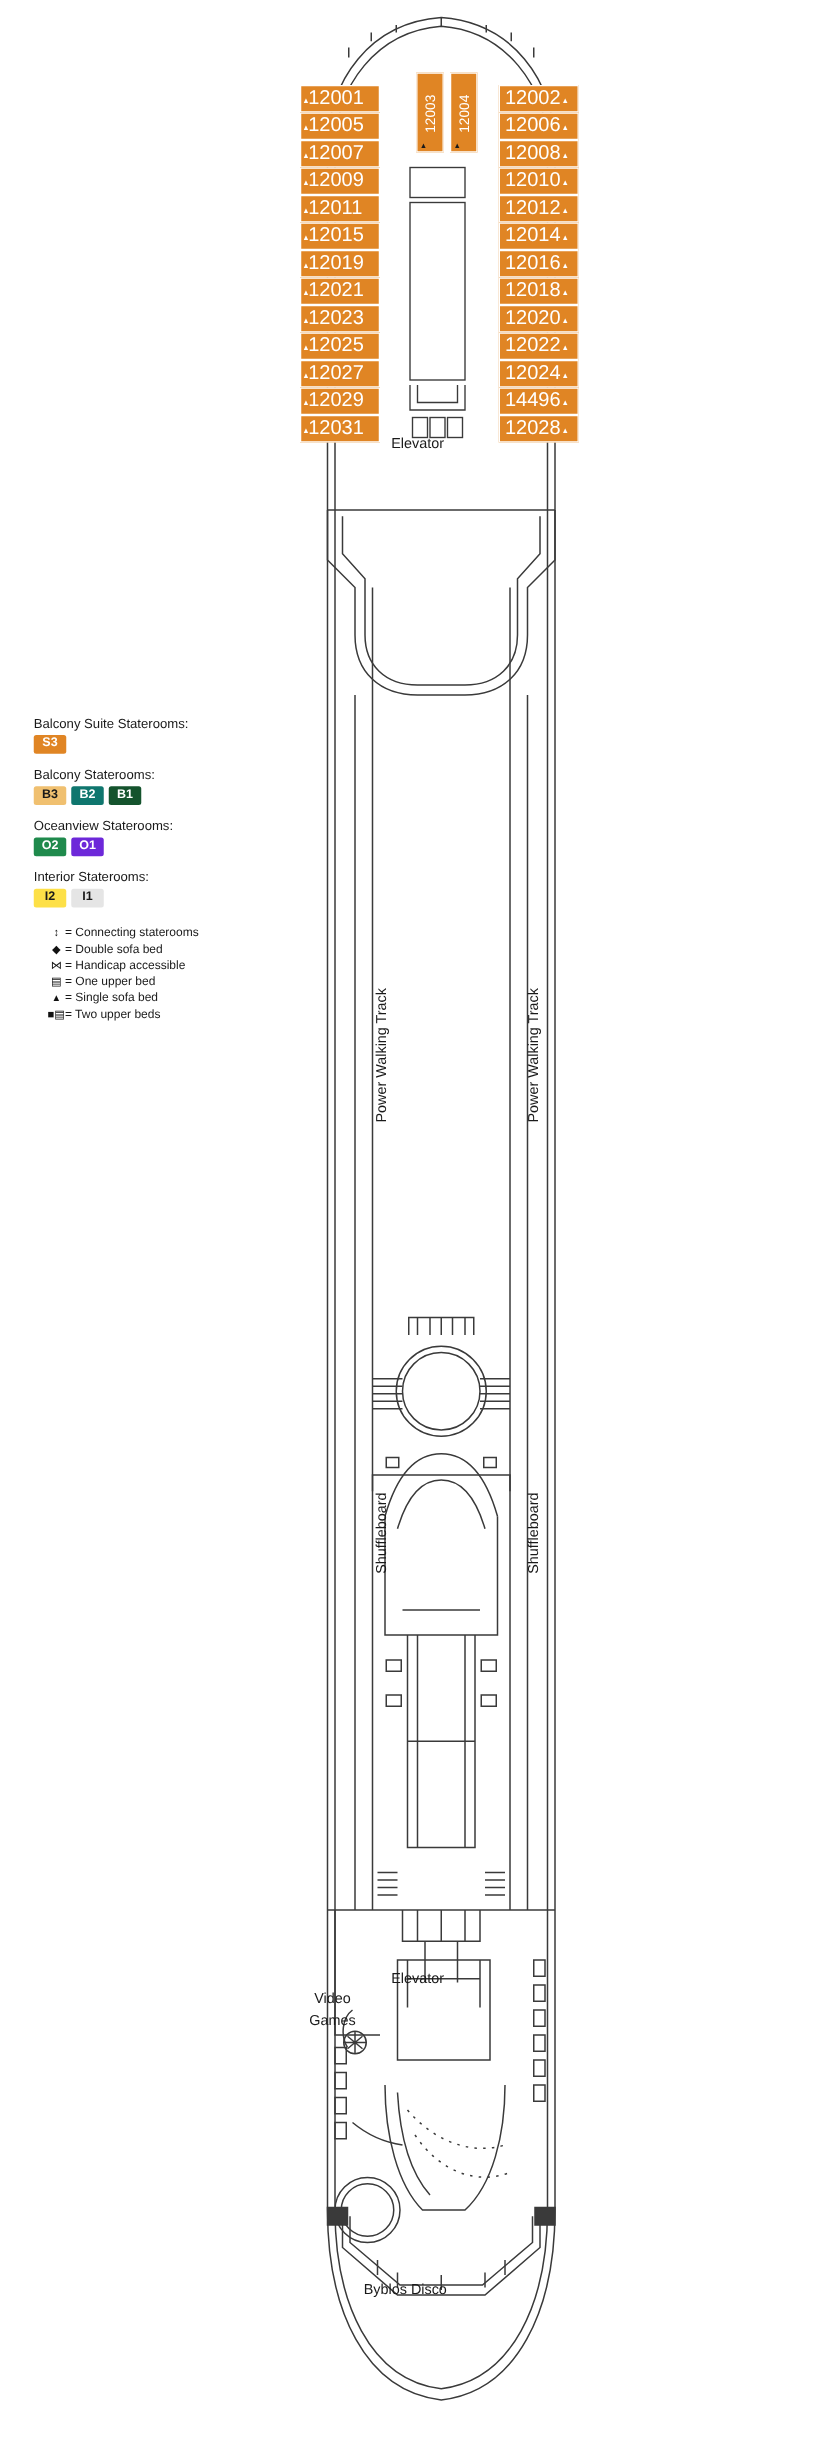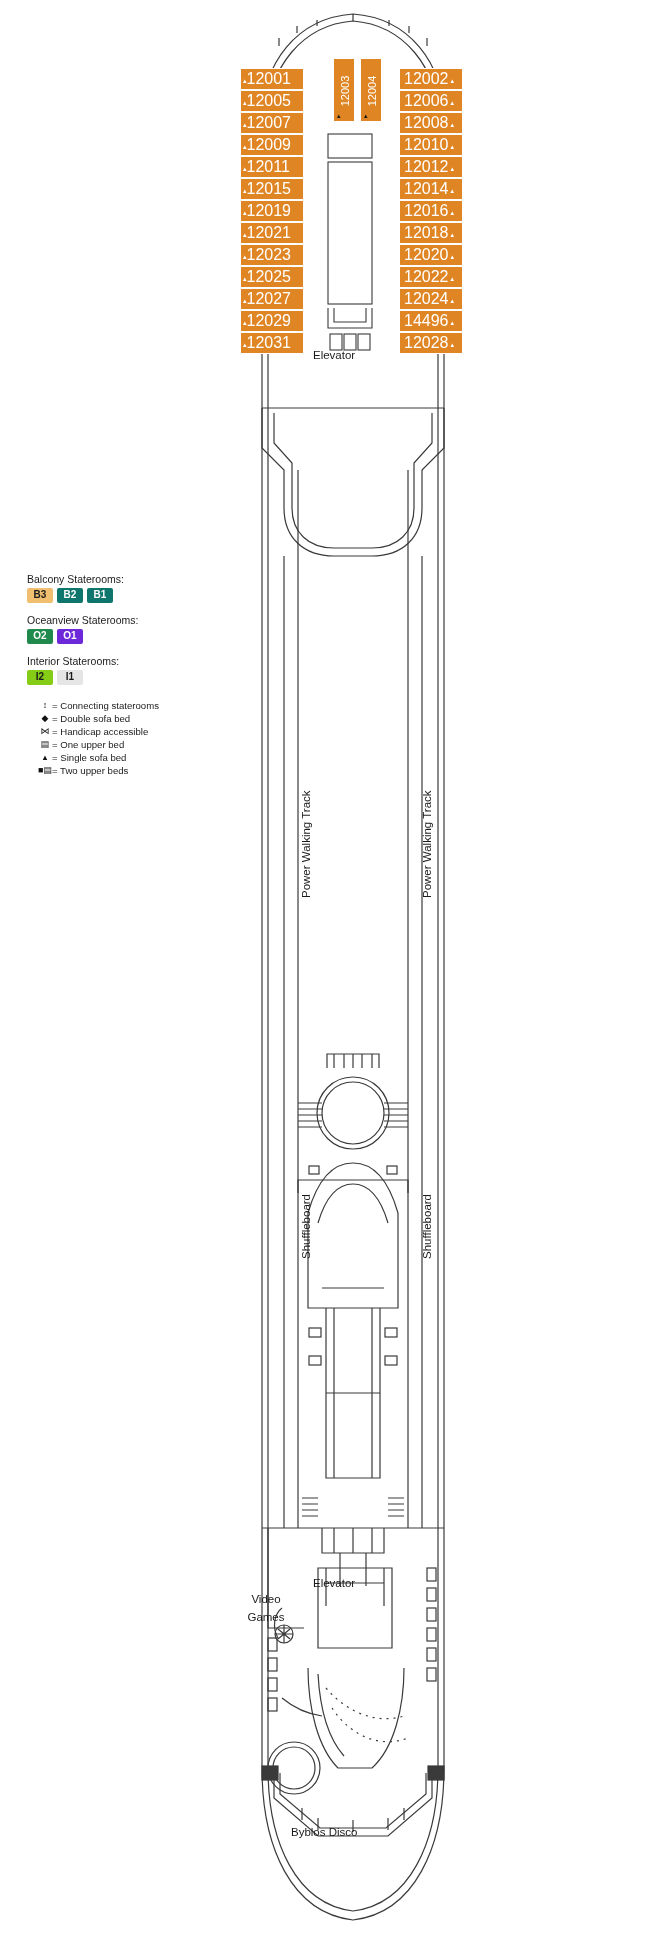--- a/index.html
+++ b/index.html
@@ -227,42 +227,48 @@
       <path d="M52 1760 L52 1790 L96 1828 L166 1828 L210 1790 L210 1760"></path>
       <path d="M58 1765 L58 1786 L98 1820 L164 1820 L204 1786 L204 1765"></path>
       <path d="M80 1812 L80 1800 M96 1822 L96 1810 M131 1824 L131 1812 M166 1822 L166 1810 M182 1812 L182 1800"></path>
       <rect x="40" y="1758" width="16" height="14" fill="#3a3a3a"></rect>
       <rect x="206" y="1758" width="16" height="14" fill="#3a3a3a"></rect>
     </g>
   </svg>
 
   <div class="legend">
 
+    <div class="legend-group">
+      <div class="legend-group-title">Balcony Suite Staterooms:</div>
+      <div class="chip-row">
+        <span class="chip" style="background:#e08524">S3</span>
+      </div>
+    </div>
 
     <div class="legend-group">
       <div class="legend-group-title">Balcony Staterooms:</div>
       <div class="chip-row">
         <span class="chip dark-text" style="background:#f0c070">B3</span>
         <span class="chip" style="background:#0f766e">B2</span>
-        <span class="chip" style="background:#0f766e">B1</span>
+        <span class="chip" style="background:#14532d">B1</span>
       </div>
     </div>
 
     <div class="legend-group">
       <div class="legend-group-title">Oceanview Staterooms:</div>
       <div class="chip-row">
         <span class="chip" style="background:#1f8a4c">O2</span>
         <span class="chip" style="background:#6d28d9">O1</span>
       </div>
     </div>
 
     <div class="legend-group">
       <div class="legend-group-title">Interior Staterooms:</div>
       <div class="chip-row">
-        <span class="chip dark-text" style="background:#84cc16">I2</span>
+        <span class="chip dark-text" style="background:#fde047">I2</span>
         <span class="chip dark-text" style="background:#e5e5e5">I1</span>
       </div>
     </div>
 
     <div class="symbols">
       <div class="symbol-row">
         <span class="symbol-glyph">↕</span>
         <span>= Connecting staterooms</span>
       </div>
       <div class="symbol-row">

